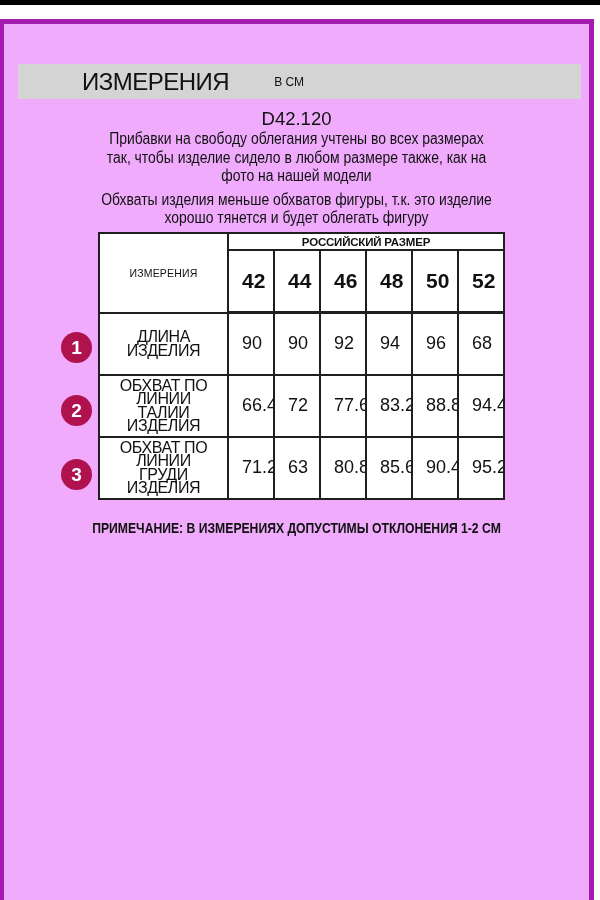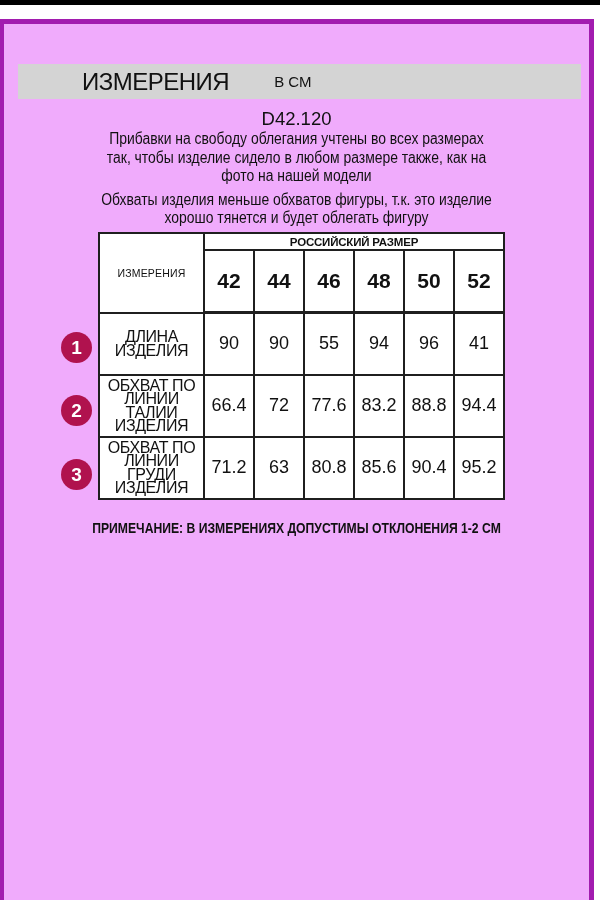--- a/index.html
+++ b/index.html
@@ -17,21 +17,21 @@
     border:5px solid #a21caf; box-sizing:border-box; background:#f0abfc;
   }
 
   .title-bar {
     position:absolute; left:14px; top:40px; width:563px; height:35px;
     background:#d4d4d4; display:flex; align-items:center;
     padding-left:64px; gap:45px; box-sizing:border-box;
   }
   .title-left  { font-size:24px; letter-spacing:-0.5px; }
   .title-right { font-size:24px; font-weight:bold; letter-spacing:-0.5px; }
-  .title-unit  { font-size:15px; letter-spacing:0;text-align:right; }
+  .title-unit  { font-size:12px; letter-spacing:0;text-align:right; }
 
   .product-code {
     position:absolute; left:0; top:84px; width:100%;
     text-align:center; font-size:18.5px;
   }
 
   .intro {
     position:absolute; left:0; top:106px; width:100%;
     text-align:center; transform:scaleX(0.87); transform-origin:50% 0;
   }
@@ -40,21 +40,21 @@
     white-space:pre-line;
   }
 
   table.size-table {
     position:absolute; left:94px; top:208px;
     border-collapse:collapse; table-layout:fixed; width:407px;
     background:#fff;
   }
   table.size-table td {
     border:2px solid #1f1f1f; text-align:center; vertical-align:middle;
-    padding:0 1px; overflow:hidden;
+    padding:0 13px; overflow:hidden;
   }
   td.corner-cell   { width:101px; font-size:10.5px; letter-spacing:0.2px; }
   td.group-header  { font-size:11.5px; font-weight:bold; letter-spacing:-0.2px; height:15px; }
   tr.sizes-row td  { font-size:21px; font-weight:bold; height:60px; border-bottom-width:3px;border-radius:12px; }
   td.row-label     { font-size:16px; letter-spacing:-0.4px; line-height:13.5px; }
   td.value-cell    { font-size:18px; }
   tr.data-row      { height:62px; }
 
   .marker {
     position:absolute; left:57px; width:31px; height:31px; border-radius:50%;
@@ -106,24 +106,24 @@
             <td>44</td>
             <td>46</td>
             <td>48</td>
             <td>50</td>
             <td>52</td>
           </tr>
       <tr class="data-row">
             <td class="row-label">ДЛИНА ИЗДЕЛИЯ</td>
             <td class="value-cell">90</td>
             <td class="value-cell">90</td>
-            <td class="value-cell">55</td>
+            <td class="value-cell">92</td>
             <td class="value-cell">94</td>
             <td class="value-cell">96</td>
-            <td class="value-cell">41</td>
+            <td class="value-cell">68</td>
           </tr>
           <tr class="data-row">
             <td class="row-label">ОБХВАТ ПО ЛИНИИ ТАЛИИ ИЗДЕЛИЯ</td>
             <td class="value-cell">66.4</td>
             <td class="value-cell">72</td>
             <td class="value-cell">77.6</td>
             <td class="value-cell">83.2</td>
             <td class="value-cell">88.8</td>
             <td class="value-cell">94.4</td>
           </tr>

